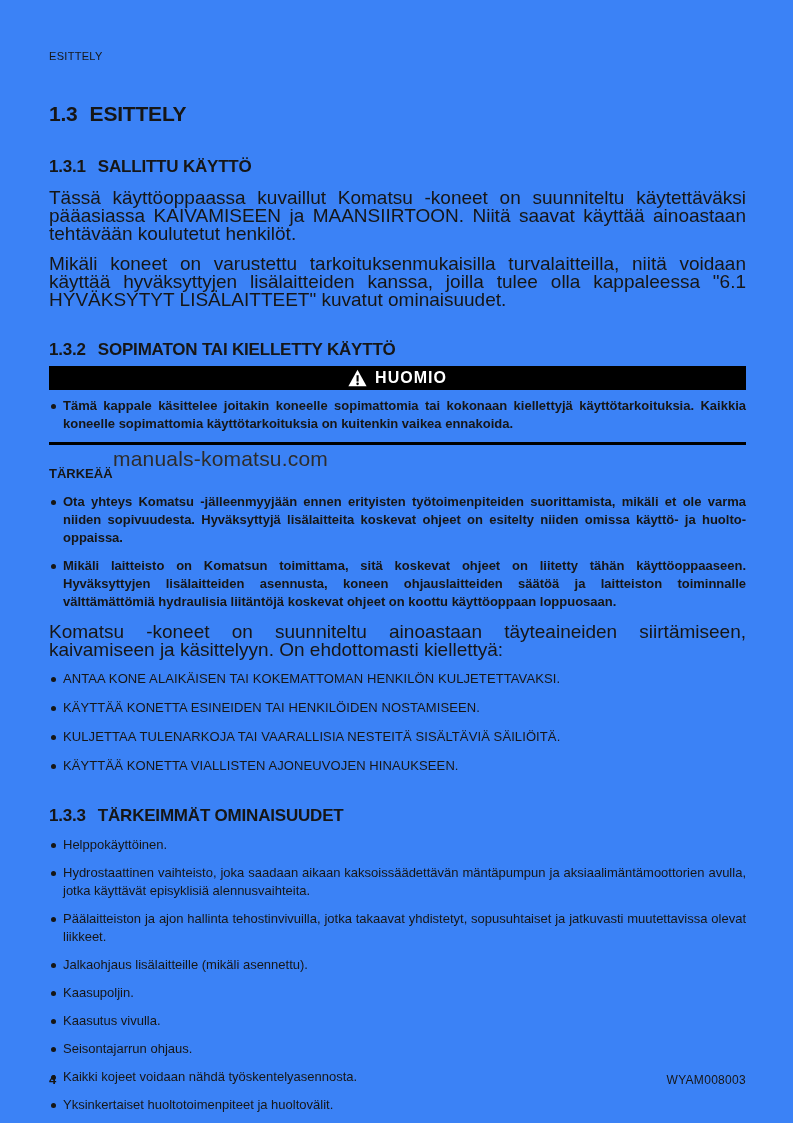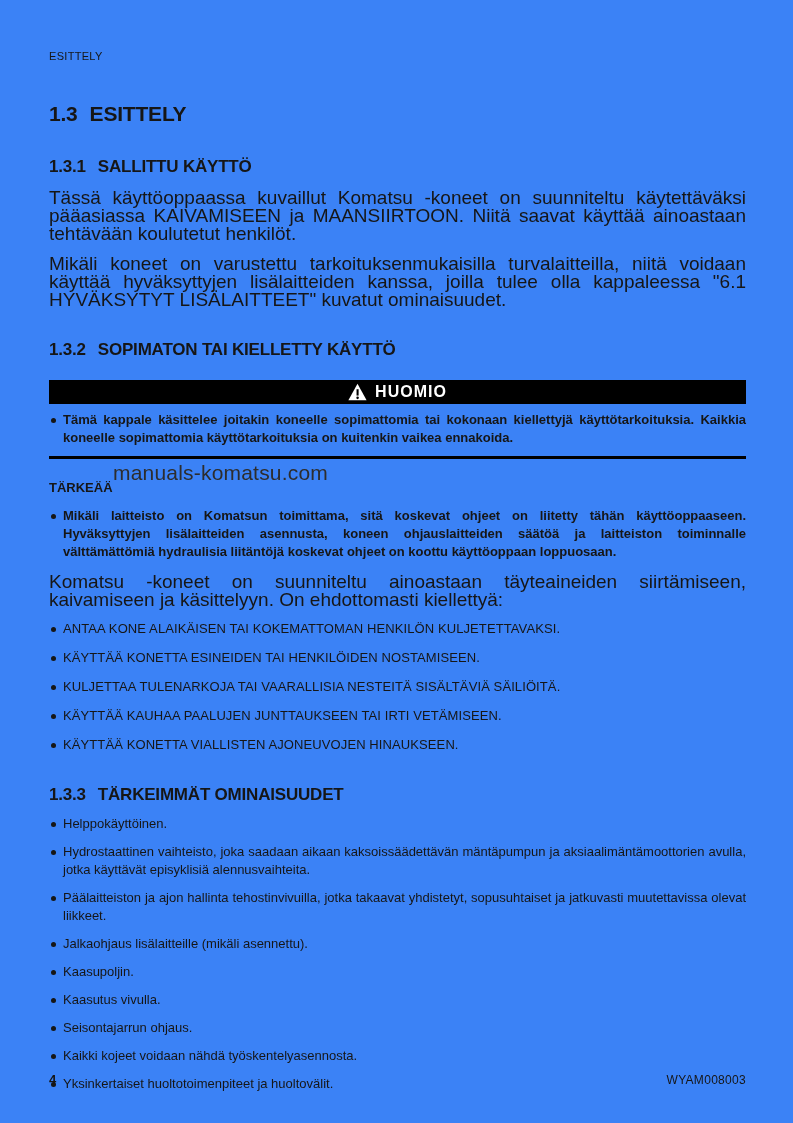--- a/index.html
+++ b/index.html
@@ -38,21 +38,21 @@
     letter-spacing: -0.2px;
   }
   .num-gap { display: inline-block; width: 12px; }
   p.body {
     margin: 12px 0 0 0;
     font-size: 19px;
     line-height: 18px;
     text-align: justify;
   }
   .warn-banner {
-    margin-top: 20px;
+    margin-top: 6px;
     background: #000000;
     height: 24px;
     display: flex;
     align-items: center;
     justify-content: center;
     gap: 8px;
   }
   .warn-banner .warn-label {
     color: #ffffff;
     font-size: 16px;
@@ -163,30 +163,30 @@
     </div>
 
     <hr class="thick-rule">
 
     <div class="tarkeaa-row">
       <span class="watermark">manuals-komatsu.com</span>
       <span class="tarkeaa-label">TÄRKEÄÄ</span>
     </div>
 
     <ul class="blist bold">
+      <li>Ota yhteys Komatsu -jälleenmyyjään ennen erityisten työtoimenpiteiden suorittamista, mikäli et ole varma niiden sopivuudesta. Hyväksyttyjä lisälaitteita koskevat ohjeet on esitelty niiden omissa käyttö- ja huolto-oppaissa.</li>
       <li>Mikäli laitteisto on Komatsun toimittama, sitä koskevat ohjeet on liitetty tähän käyttöoppaaseen. Hyväksyttyjen lisälaitteiden asennusta, koneen ohjauslaitteiden säätöä ja laitteiston toiminnalle välttämättömiä hydraulisia liitäntöjä koskevat ohjeet on koottu käyttöoppaan loppuosaan.</li>
     </ul>
 
     <p class="body">Komatsu -koneet on suunniteltu ainoastaan täyteaineiden siirtämiseen, kaivamiseen ja käsittelyyn. On ehdottomasti kiellettyä:</p>
 
     <ul class="blist caps">
       <li>ANTAA KONE ALAIKÄISEN TAI KOKEMATTOMAN HENKILÖN KULJETETTAVAKSI.</li>
       <li>KÄYTTÄÄ KONETTA ESINEIDEN TAI HENKILÖIDEN NOSTAMISEEN.</li>
       <li>KULJETTAA TULENARKOJA TAI VAARALLISIA NESTEITÄ SISÄLTÄVIÄ SÄILIÖITÄ.</li>
-      <li>KÄYTTÄÄ KAUHAA PAALUJEN JUNTTAUKSEEN TAI IRTI VETÄMISEEN.</li>
       <li>KÄYTTÄÄ KONETTA VIALLISTEN AJONEUVOJEN HINAUKSEEN.</li>
     </ul>
 
     <h2 class="sec-title"><span>1.3.3</span><span class="num-gap"></span><span>TÄRKEIMMÄT OMINAISUUDET</span></h2>
 
     <ul class="blist features">
       <li>Helppokäyttöinen.</li>
       <li>Hydrostaattinen vaihteisto, joka saadaan aikaan kaksoissäädettävän mäntäpumpun ja aksiaalimäntämoottorien avulla, jotka käyttävät episyklisiä alennusvaihteita.</li>
       <li>Päälaitteiston ja ajon hallinta tehostinvivuilla, jotka takaavat yhdistetyt, sopusuhtaiset ja jatkuvasti muutettavissa olevat liikkeet.</li>
       <li>Jalkaohjaus lisälaitteille (mikäli asennettu).</li>

